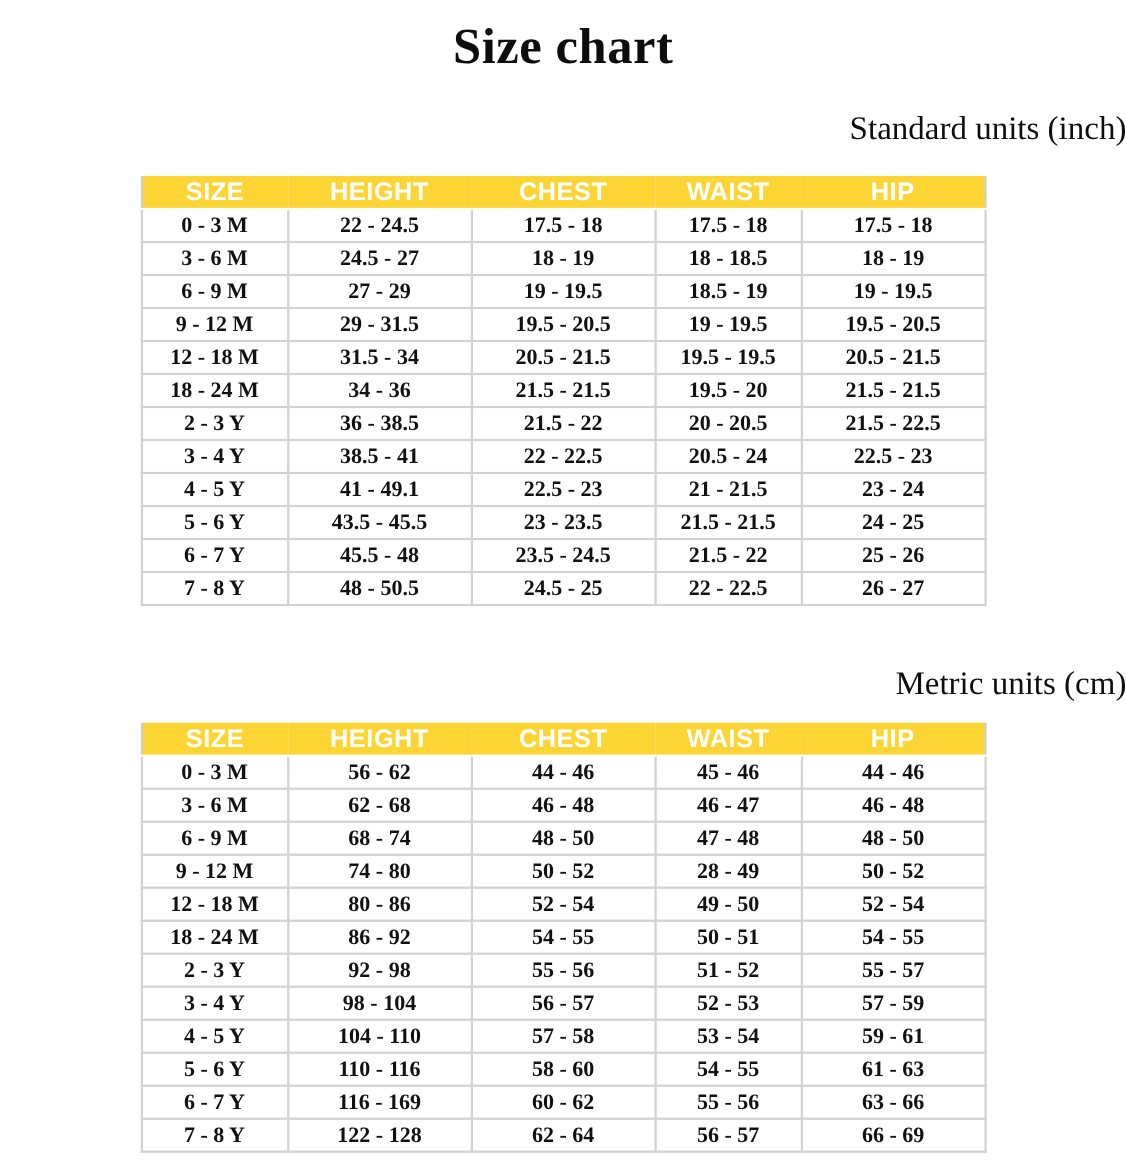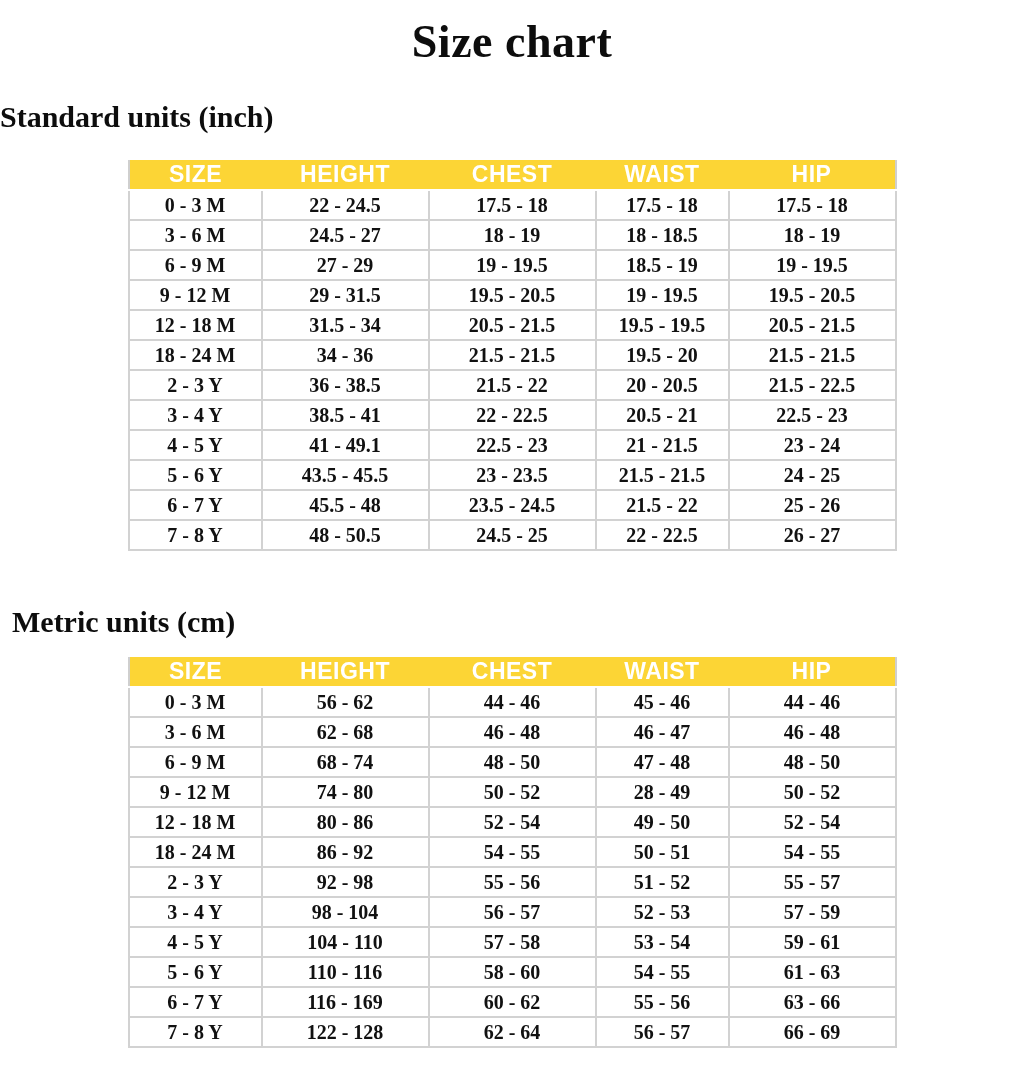--- a/index.html
+++ b/index.html
@@ -18,23 +18,23 @@
     margin: 14px 0 0 0;
     text-align: center;
     font-size: 46px;
     font-weight: bold;
     line-height: 1.2;
     letter-spacing: 0.5px;
     color: #0d0d0d;
     font-family: "Liberation Serif", serif;
   }
   .section-title {
-    text-align: left;
+    text-align: right;
     font-size: 30px;
-    font-weight: bold;
+    font-weight: normal;
     line-height: 1.2;
     color: #0d0d0d;
     font-family: "Liberation Serif", serif;
   }
   .section-title.first  { margin: 30px 0 0 0; }
   .section-title.second { margin: 53px 0 0 12px; }
 
   table.size-table {
     width: 767px;
     margin: 0 auto;
@@ -149,21 +149,21 @@
         <td>2 - 3 Y</td>
         <td>36 - 38.5</td>
         <td>21.5 - 22</td>
         <td>20 - 20.5</td>
         <td>21.5 - 22.5</td>
       </tr>
       <tr>
         <td>3 - 4 Y</td>
         <td>38.5 - 41</td>
         <td>22 - 22.5</td>
-        <td>20.5 - 21</td>
+        <td>20.5 - 24</td>
         <td>22.5 - 23</td>
       </tr>
       <tr>
         <td>4 - 5 Y</td>
         <td>41 - 49.1</td>
         <td>22.5 - 23</td>
         <td>21 - 21.5</td>
         <td>23 - 24</td>
       </tr>
       <tr>

